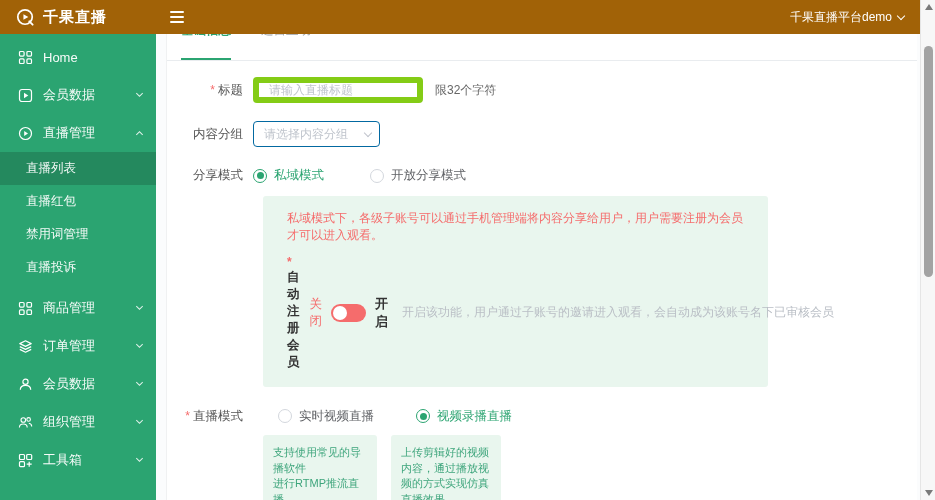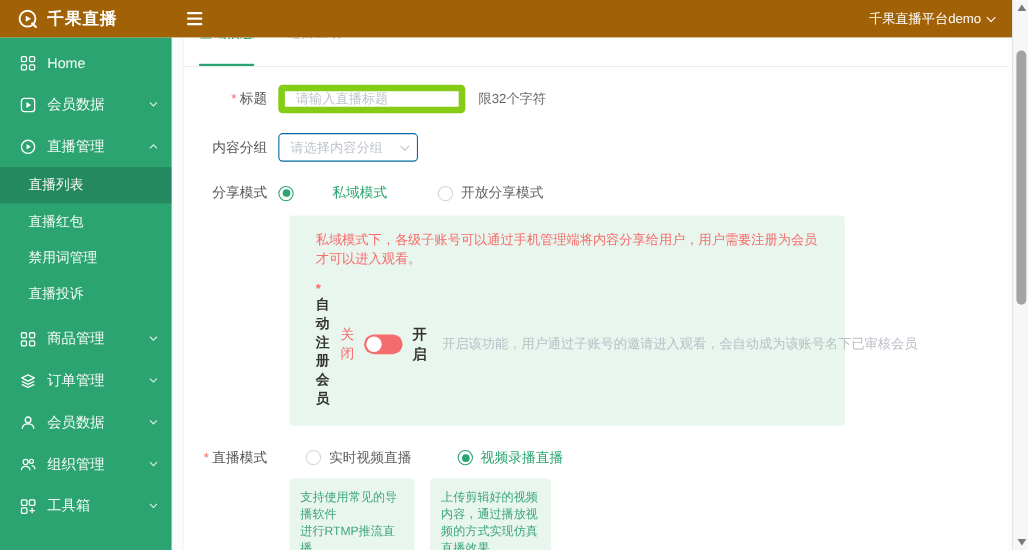--- a/index.html
+++ b/index.html
@@ -243,21 +243,21 @@
             <div class="select">
               <span class="ph">请选择内容分组</span>
               <span class="chev"></span>
             </div>
           </div>
         </div>
 
         <div class="row mt20">
           <div class="lbl">分享模式</div>
           <div class="ctl">
-            <span class="r-opt" style="margin-right:46px;gap:28px;">
+            <span class="r-opt" style="margin-right:46px;">
               <span class="radio sel"></span>
               <span class="r-lab sel">私域模式</span>
             </span>
             <span class="r-opt">
               <span class="radio"></span>
               <span class="r-lab">开放分享模式</span>
             </span>
           </div>
         </div>
 

